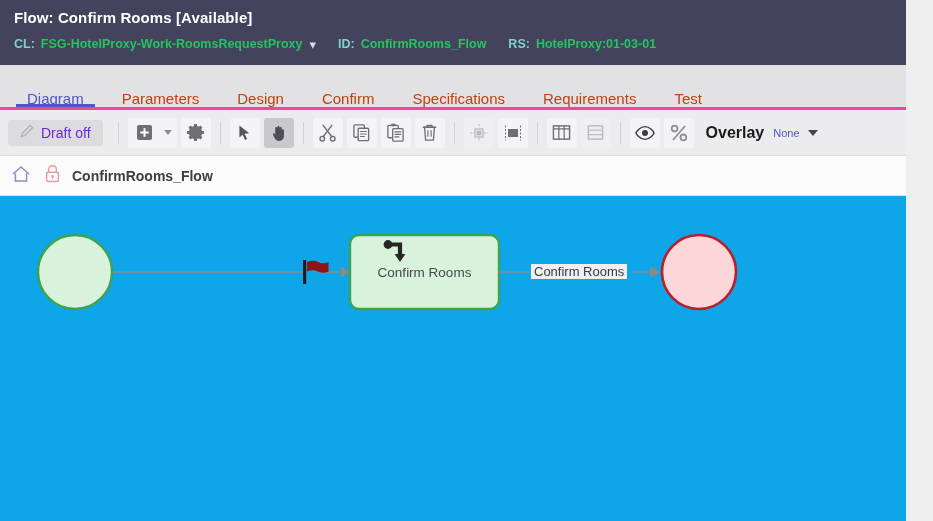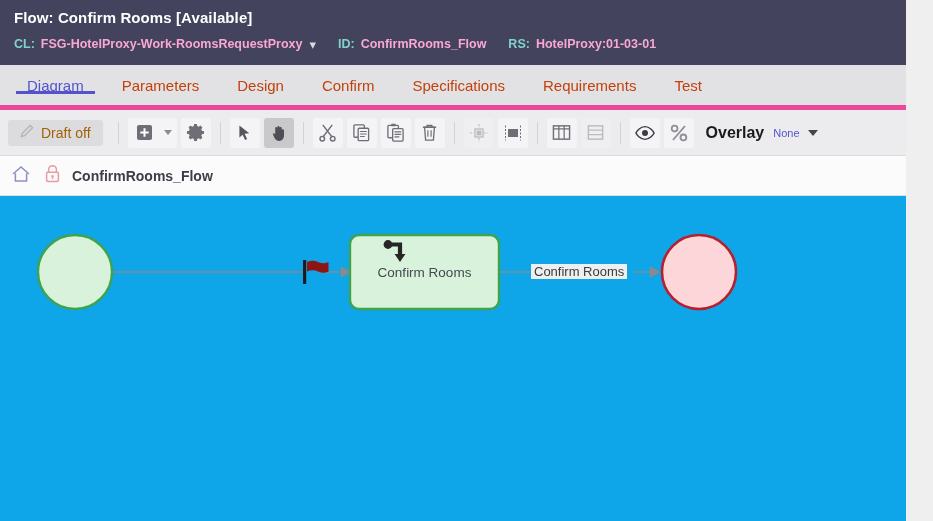--- a/index.html
+++ b/index.html
@@ -24,34 +24,34 @@
     font-size:15px;font-weight:bold;letter-spacing:.1px;
     white-space:nowrap;line-height:18px;
   }
   .hdr-title .avail{font-weight:bold;}
   .hdr-meta{
     margin-top:9px;
     font-size:12.5px;font-weight:bold;
     display:flex;align-items:center;white-space:nowrap;line-height:16px;
   }
   .meta-label{color:#7fd3cb;margin-right:6px;}
-  .meta-value{color:#f9a8d4;}
+  .meta-value{color:#22c55e;}
   .caret-down{
     display:inline-block;margin:0 22px 0 7px;color:#d9d9e4;font-weight:normal;
     font-size:13px;position:relative;top:1px;
   }
   .gap-md{display:inline-block;width:22px;}
 
   
   .tabs{
     background:#e2e2e4;
     height:45px;flex:0 0 45px;
-    display:flex;align-items:center;
+    display:flex;align-items:flex-end;
     padding-left:8px;box-sizing:border-box;
-    border-bottom:5px solid #ec4899;
+    border-bottom:3px solid #ec4899;
     overflow:hidden;
   }
   .tab{
     display:flex;align-items:center;
     padding:0 19px;
     font-size:15px;color:#c2410c;
     white-space:nowrap;cursor:pointer;
     position:relative;
   }
   .tab.active{color:#5353cc;}
@@ -63,21 +63,21 @@
   .toolbar{
     background:#ececee;
     height:46px;flex:0 0 46px;
     display:flex;align-items:center;
     padding-left:8px;box-sizing:border-box;
     border-bottom:1px solid #dcdcde;
     overflow:hidden;
   }
   .draft-btn{
     display:flex;align-items:center;gap:7px;
-    background:#dcdcde;color:#a16207;
+    background:#dcdcde;color:#6d28d9;
     height:26px;padding:0 12px;border-radius:3px;
     font-size:14px;white-space:nowrap;
     margin-right:8px;
   }
   .sep{width:1px;height:22px;background:#d2d2d6;margin:0 7px;flex:0 0 1px;}
   .tbtn{
     width:30px;height:30px;border-radius:3px;
     display:flex;align-items:center;justify-content:center;
     background:#f4f4f6;margin:0 2px;flex:0 0 auto;cursor:pointer;
   }

